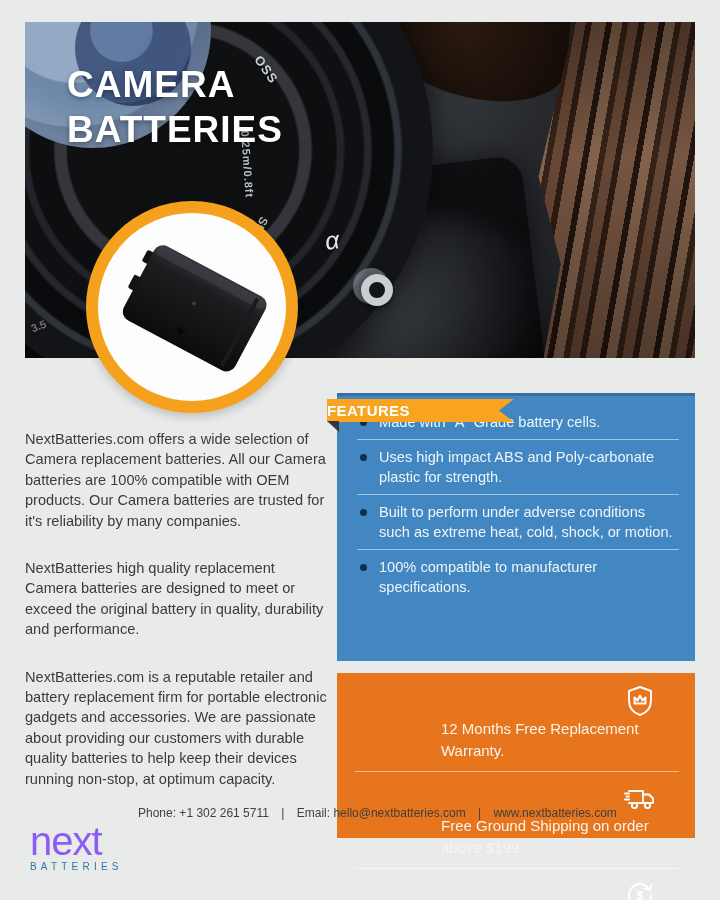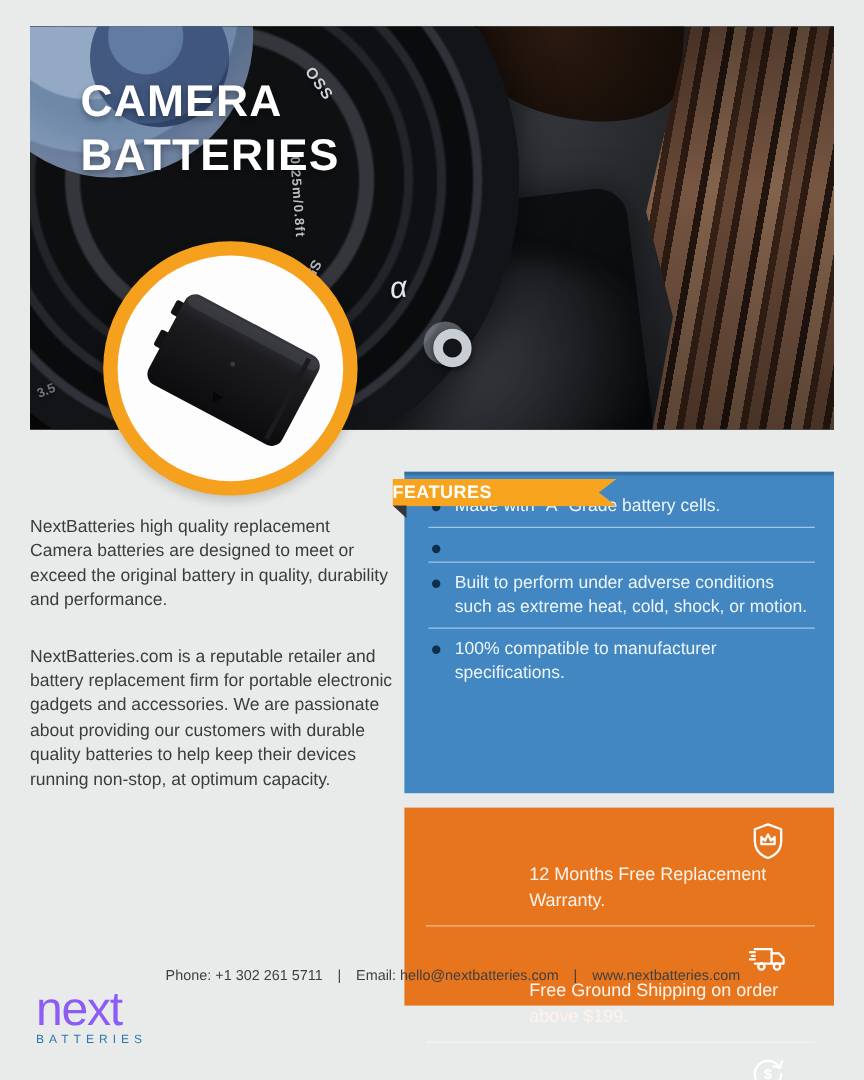--- a/index.html
+++ b/index.html
@@ -131,31 +131,33 @@
           <rect x="30" y="48" width="122" height="10" rx="5" fill="#43454b" opacity="0.55"></rect>
           <rect x="140" y="50" width="4" height="76" fill="#1b1b1e"></rect>
           <polygon points="84,112 94,112 89,120" fill="#000000" opacity="0.6"></polygon>
           <circle cx="88" cy="84" r="2" fill="#3a3b40"></circle>
         </g>
       </svg>
     </div>
   </div>
 
   <div class="intro">
+    <p>NextBatteries.com offers a wide selection of Camera replacement batteries. All our Camera batteries are 100% compatible with OEM products. Our Camera batteries are trusted for it's reliability by many companies.</p>
     <p>NextBatteries high quality replacement Camera batteries are designed to meet or exceed the original battery in quality, durability and performance.</p>
     <p>NextBatteries.com is a reputable retailer and battery replacement firm for portable electronic gadgets and accessories. We are passionate about providing our customers with durable quality batteries to help keep their devices running non-stop, at optimum capacity.</p>
   </div>
 
   <div class="features-panel">
     <div class="feature-item">
       <span class="dot"></span>
       <span class="feature-text">Made with "A" Grade battery cells.</span>
     </div>
     <div class="feature-item">
       <span class="dot"></span>
+      <span class="feature-text">Uses high impact ABS and Poly-carbonate plastic for strength.</span>
     </div>
     <div class="feature-item">
       <span class="dot"></span>
       <span class="feature-text">Built to perform under adverse conditions such as extreme heat, cold, shock, or motion.</span>
     </div>
     <div class="feature-item">
       <span class="dot"></span>
       <span class="feature-text">100% compatible to manufacturer specifications.</span>
     </div>
   </div>

